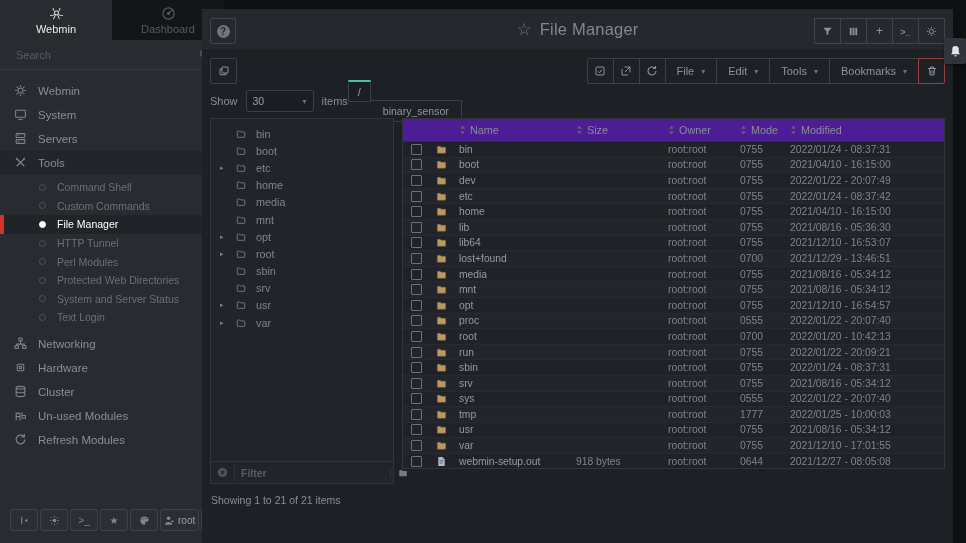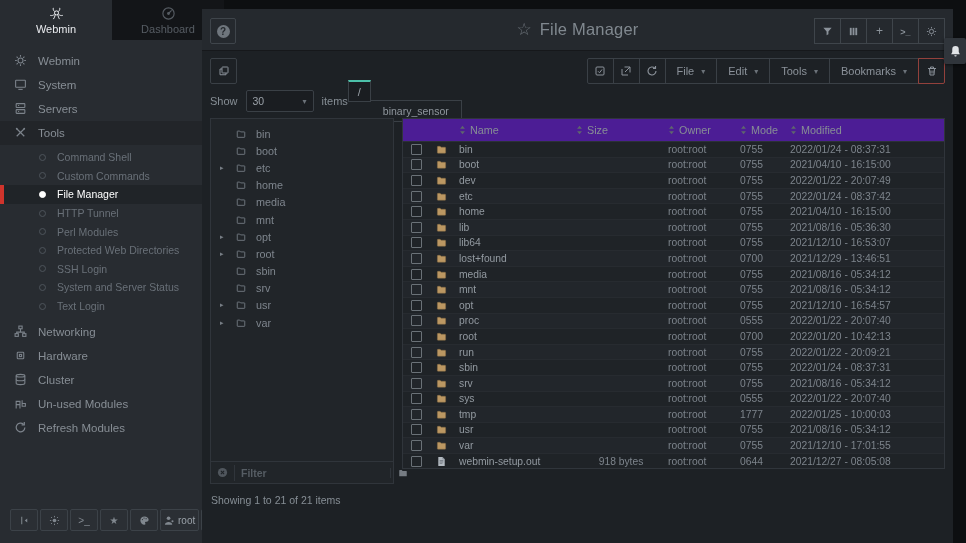--- a/index.html
+++ b/index.html
@@ -97,21 +97,21 @@
   .sort svg{width:7px;height:10px;}
   .trow{height:14.6px;border-bottom:1px solid #272b30;font-size:10.3px;color:#7d848c;cursor:pointer;}
   .trow:last-child{border-bottom:none;}
   .trow.even{background:#1f2327;}
   .trow.odd{background:#22262b;}
   .cbc{display:flex;justify-content:center;}
   .cb{width:9px;height:9px;border:1px solid #6a7177;border-radius:1px;display:inline-block;cursor:pointer;}
   .icoc{display:flex;justify-content:flex-start;padding-left:6px;}
   .icoc svg{width:13px;height:11px;}
   .cname{color:#939aa1;}
-  .csize{text-align:center;padding-right:2px;}
+  .csize{text-align:left;padding-right:2px;}
   .showing{font-size:10.5px;color:#868e95;margin-top:10px;margin-left:1px;}
 </style>
 </head>
 <body>
 
 <div class="sidebar">
   <div class="logo-tabs">
     <div class="tab tab-webmin">
       <span class="tabicon">
         <svg viewBox="0 0 24 24" fill="none" stroke="currentColor" stroke-width="1.6">
@@ -125,20 +125,29 @@
       <span class="tabicon">
         <svg viewBox="0 0 24 24" fill="none" stroke="currentColor" stroke-width="1.8">
             <circle cx="12" cy="12" r="9"></circle>
             <path d="M12 12l5-5"></path>
             <circle cx="12" cy="12" r="1.4" fill="currentColor"></circle>
           </svg>
       </span>
       <span class="tablabel">Dashboard</span>
     </div>
   </div>
+  <div class="search-row">
+    <input type="text" placeholder="Search" style="">
+    <span class="search-ic">
+      <svg viewBox="0 0 24 24" fill="none" stroke="currentColor" stroke-width="2.4">
+          <circle cx="10" cy="10" r="6.5"></circle>
+          <path d="M15.5 15.5L21 21"></path>
+        </svg>
+    </span>
+  </div>
   <div class="nav">
     <div id="nav-top">
         <div class="cat">
           <span class="cicon">
             <svg viewBox="0 0 24 24" fill="none" stroke="currentColor" stroke-width="2">
               <circle cx="12" cy="12" r="4.6"></circle>
               <path d="M12 2v3.2M12 18.8V22M2 12h3.2M18.8 12H22M4.8 4.8L7 7M17 17l2.2 2.2M19.2 4.8L17 7M7 17l-2.2 2.2"></path>
             </svg>
           </span>
           <span class="clabel">Webmin</span>
@@ -196,24 +205,20 @@
           <span class="dot"></span>
           <span class="slabel">HTTP Tunnel</span>
         </div>
         <div class="sub">
           <span class="dot"></span>
           <span class="slabel">Perl Modules</span>
         </div>
         <div class="sub">
           <span class="dot"></span>
           <span class="slabel">Protected Web Directories</span>
-        </div>
-        <div class="sub">
-          <span class="dot"></span>
-          <span class="slabel">SSH Login</span>
         </div>
         <div class="sub">
           <span class="dot"></span>
           <span class="slabel">System and Server Status</span>
         </div>
         <div class="sub">
           <span class="dot"></span>
           <span class="slabel">Text Login</span>
         </div>
       </div>

